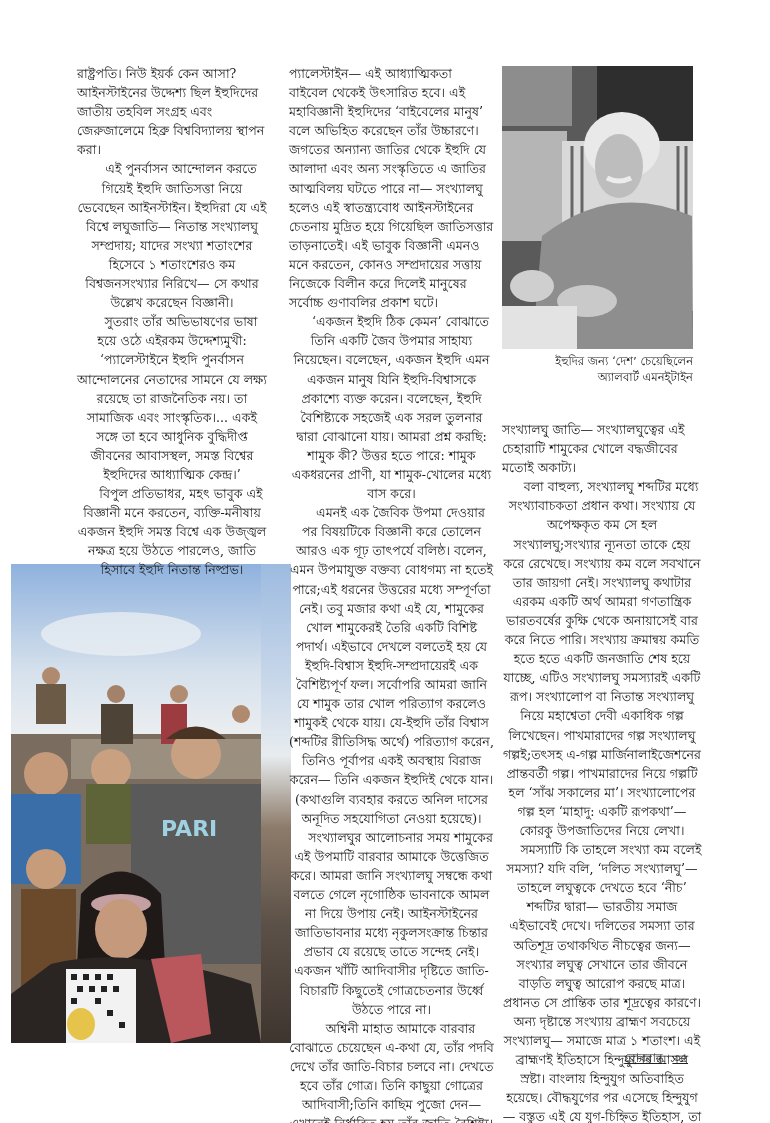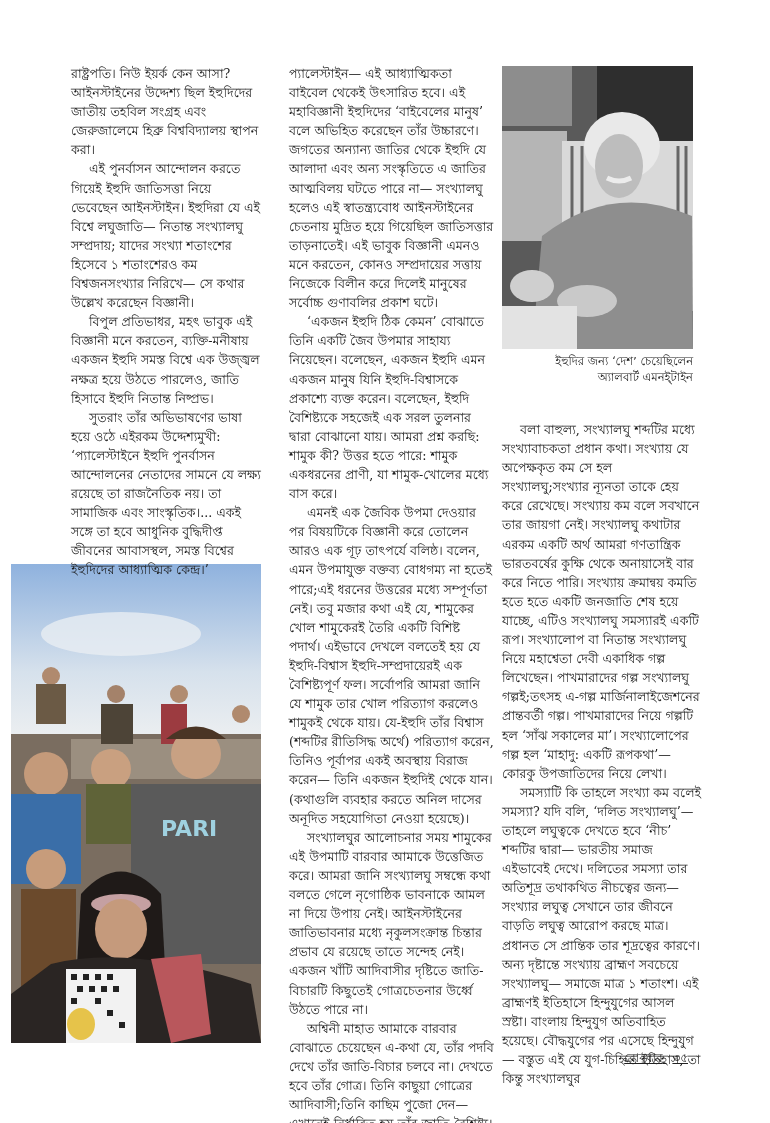--- a/index.html
+++ b/index.html
@@ -1,29 +1,29 @@
 <!DOCTYPE html>
 <html><head>
 <meta charset="utf-8">
 <style>
   html, body { margin: 0; padding: 0; background: #ffffff; }
   body { width: 770px; height: 1123px; position: relative; overflow: hidden;
          font-family: "DejaVu Serif", serif; color: #1a1a1a; }
   .col { position: absolute; font-size: 12.6px; line-height: 19.1px; text-align: left; }
   .col p { margin: 0; }
-  .col p.indent { text-indent: 18px; }
-  #col-left { left: 71px; top: 64px; width: 190px; }
+  .col p.indent { text-indent: 18px; text-align: center; }
+  #col-left { left: 77px; top: 64px; width: 190px; }
   #col-mid { left: 289px; top: 64px; width: 205px; }
   #col-right-top-caption { position: absolute; right: 77px; top: 353px; width: 200px;
         text-align: right; font-size: 11.5px; line-height: 16px; }
   #col-right { left: 502px; top: 420px; width: 200px; }
   .photo { position: absolute; overflow: hidden; }
   #photo-einstein { left: 502px; top: 66px; width: 191px; height: 283px;
     background: linear-gradient(180deg, #3c3c3c 0%, #6d6d6d 30%, #9a9a9a 60%, #7a7a7a 100%); }
-  #photo-crowd { left: 11px; top: 564px; width: 250px; height: 479px;
+  #photo-crowd { left: 11px; top: 564px; width: 280px; height: 479px;
     background: linear-gradient(180deg, #9dbbe0 0%, #c9d8ea 25%, #e7ecef 40%, #8d7b6a 55%, #5c5148 75%, #3e352f 100%); }
   #footer { position: absolute; right: 82px; top: 1049px; font-size: 12px; color: #222; text-decoration: underline; }
 </style>
 </head>
 <body>
 
 <div id="photo-einstein" class="photo">
   <svg width="191" height="283" viewBox="0 0 191 283">
     <rect x="0" y="0" width="191" height="283" fill="#5a5a5a"></rect>
     <rect x="0" y="0" width="70" height="60" fill="#8d8d8d"></rect>
@@ -96,38 +96,39 @@
       <rect x="96" y="446" width="6" height="6"></rect>
         <rect x="108" y="458" width="6" height="6"></rect>
     </g>
     <ellipse cx="70" cy="460" rx="14" ry="16" fill="#e6c34a"></ellipse>
   </svg>
 </div>
 
 <div id="col-left" class="col">
   <p>রাষ্ট্রপতি। নিউ ইয়র্ক কেন আসা? আইনস্টাইনের উদ্দেশ্য ছিল ইহুদিদের জাতীয় তহবিল সংগ্রহ এবং জেরুজালেমে হিব্রু বিশ্ববিদ্যালয় স্থাপন করা।</p>
   <p class="indent">এই পুনর্বাসন আন্দোলন করতে গিয়েই ইহুদি জাতিসত্তা নিয়ে ভেবেছেন আইনস্টাইন। ইহুদিরা যে এই বিশ্বে লঘুজাতি— নিতান্ত সংখ্যালঘু সম্প্রদায়; যাদের সংখ্যা শতাংশের হিসেবে ১ শতাংশেরও কম বিশ্বজনসংখ্যার নিরিখে— সে কথার উল্লেখ করেছেন বিজ্ঞানী।</p>
+  <p class="indent">সুতরাং তাঁর অভিভাষণের ভাষা হয়ে ওঠে এইরকম উদ্দেশ্যমুখী: ‘প্যালেস্টাইনে ইহুদি পুনর্বাসন আন্দোলনের নেতাদের সামনে যে লক্ষ্য রয়েছে তা রাজনৈতিক নয়। তা সামাজিক এবং সাংস্কৃতিক।... একই সঙ্গে তা হবে আধুনিক বুদ্ধিদীপ্ত জীবনের আবাসস্থল, সমস্ত বিশ্বের ইহুদিদের আধ্যাত্মিক কেন্দ্র।’</p>
   <p class="indent">বিপুল প্রতিভাধর, মহৎ ভাবুক এই বিজ্ঞানী মনে করতেন, ব্যক্তি-মনীষায় একজন ইহুদি সমস্ত বিশ্বে এক উজ্জ্বল নক্ষত্র হয়ে উঠতে পারলেও, জাতি হিসাবে ইহুদি নিতান্ত নিষ্প্রভ।</p>
-  <p class="indent">সুতরাং তাঁর অভিভাষণের ভাষা হয়ে ওঠে এইরকম উদ্দেশ্যমুখী: ‘প্যালেস্টাইনে ইহুদি পুনর্বাসন আন্দোলনের নেতাদের সামনে যে লক্ষ্য রয়েছে তা রাজনৈতিক নয়। তা সামাজিক এবং সাংস্কৃতিক।... একই সঙ্গে তা হবে আধুনিক বুদ্ধিদীপ্ত জীবনের আবাসস্থল, সমস্ত বিশ্বের ইহুদিদের আধ্যাত্মিক কেন্দ্র।’</p>
 </div>
 
 <div id="col-mid" class="col">
   <p>প্যালেস্টাইন— এই আধ্যাত্মিকতা বাইবেল থেকেই উৎসারিত হবে। এই মহাবিজ্ঞানী ইহুদিদের ‘বাইবেলের মানুষ’ বলে অভিহিত করেছেন তাঁর উচ্চারণে। জগতের অন্যান্য জাতির থেকে ইহুদি যে আলাদা এবং অন্য সংস্কৃতিতে এ জাতির আত্মবিলয় ঘটতে পারে না— সংখ্যালঘু হলেও এই স্বাতন্ত্র্যবোধ আইনস্টাইনের চেতনায় মুদ্রিত হয়ে গিয়েছিল জাতিসত্তার তাড়নাতেই। এই ভাবুক বিজ্ঞানী এমনও মনে করতেন, কোনও সম্প্রদায়ের সত্তায় নিজেকে বিলীন করে দিলেই মানুষের সর্বোচ্চ গুণাবলির প্রকাশ ঘটে।</p>
   <p class="indent">‘একজন ইহুদি ঠিক কেমন’ বোঝাতে তিনি একটি জৈব উপমার সাহায্য নিয়েছেন। বলেছেন, একজন ইহুদি এমন একজন মানুষ যিনি ইহুদি-বিশ্বাসকে প্রকাশ্যে ব্যক্ত করেন। বলেছেন, ইহুদি বৈশিষ্ট্যকে সহজেই এক সরল তুলনার দ্বারা বোঝানো যায়। আমরা প্রশ্ন করছি: শামুক কী? উত্তর হতে পারে: শামুক একধরনের প্রাণী, যা শামুক-খোলের মধ্যে বাস করে।</p>
   <p class="indent">এমনই এক জৈবিক উপমা দেওয়ার পর বিষয়টিকে বিজ্ঞানী করে তোলেন আরও এক গূঢ় তাৎপর্যে বলিষ্ঠ। বলেন, এমন উপমাযুক্ত বক্তব্য বোধগম্য না হতেই পারে;এই ধরনের উত্তরের মধ্যে সম্পূর্ণতা নেই। তবু মজার কথা এই যে, শামুকের খোল শামুকেরই তৈরি একটি বিশিষ্ট পদার্থ। এইভাবে দেখলে বলতেই হয় যে ইহুদি-বিশ্বাস ইহুদি-সম্প্রদায়েরই এক বৈশিষ্ট্যপূর্ণ ফল। সর্বোপরি আমরা জানি যে শামুক তার খোল পরিত্যাগ করলেও শামুকই থেকে যায়। যে-ইহুদি তাঁর বিশ্বাস (শব্দটির রীতিসিদ্ধ অর্থে) পরিত্যাগ করেন, তিনিও পূর্বাপর একই অবস্থায় বিরাজ করেন— তিনি একজন ইহুদিই থেকে যান। (কথাগুলি ব্যবহার করতে অনিল দাসের অনূদিত সহযোগিতা নেওয়া হয়েছে)।</p>
   <p class="indent">সংখ্যালঘুর আলোচনার সময় শামুকের এই উপমাটি বারবার আমাকে উত্তেজিত করে। আমরা জানি সংখ্যালঘু সম্বন্ধে কথা বলতে গেলে নৃগোষ্ঠিক ভাবনাকে আমল না দিয়ে উপায় নেই। আইনস্টাইনের জাতিভাবনার মধ্যে নৃকুলসংক্রান্ত চিন্তার প্রভাব যে রয়েছে তাতে সন্দেহ নেই। একজন খাঁটি আদিবাসীর দৃষ্টিতে জাতি-বিচারটি কিছুতেই গোত্রচেতনার উর্ধ্বে উঠতে পারে না।</p>
   <p class="indent">অশ্বিনী মাহাত আমাকে বারবার বোঝাতে চেয়েছেন এ-কথা যে, তাঁর পদবি দেখে তাঁর জাতি-বিচার চলবে না। দেখতে হবে তাঁর গোত্র। তিনি কাছুয়া গোত্রের আদিবাসী;তিনি কাছিম পুজো দেন— এখানেই নির্ধারিত হয় তাঁর জাতি-বৈশিষ্ট্য। তিনি আদিবাসীদের মধ্যে বিশেষ একটি</p>
 </div>
 
 <div id="col-right-top-caption">
   <div>ইহুদির জন্য ‘দেশ’ চেয়েছিলেন</div>
   <div>অ্যালবার্ট এমনই্টাইন</div>
 </div>
 
 <div id="col-right" class="col">
+  <p>সংখ্যালঘু জাতি— সংখ্যালঘুত্বের এই চেহারাটি শামুকের খোলে বদ্ধজীবের মতোই অকাট্য।</p>
   <p class="indent">বলা বাহুল্য, সংখ্যালঘু শব্দটির মধ্যে সংখ্যাবাচকতা প্রধান কথা। সংখ্যায় যে অপেক্ষকৃত কম সে হল সংখ্যালঘু;সংখ্যার ন্যূনতা তাকে হেয় করে রেখেছে। সংখ্যায় কম বলে সবখানে তার জায়গা নেই। সংখ্যালঘু কথাটার এরকম একটি অর্থ আমরা গণতান্ত্রিক ভারতবর্ষের কুক্ষি থেকে অনায়াসেই বার করে নিতে পারি। সংখ্যায় ক্রমান্বয় কমতি হতে হতে একটি জনজাতি শেষ হয়ে যাচ্ছে, এটিও সংখ্যালঘু সমস্যারই একটি রূপ। সংখ্যালোপ বা নিতান্ত সংখ্যালঘু নিয়ে মহাশ্বেতা দেবী একাধিক গল্প লিখেছেন। পাখমারাদের গল্প সংখ্যালঘু গল্পই;তৎসহ এ-গল্প মার্জিনালাইজেশনের প্রান্তবর্তী গল্প। পাখমারাদের নিয়ে গল্পটি হল ‘সাঁঝ সকালের মা’। সংখ্যালোপের গল্প হল ‘মাহাদু: একটি রূপকথা’— কোরকু উপজাতিদের নিয়ে লেখা।</p>
   <p class="indent">সমস্যাটি কি তাহলে সংখ্যা কম বলেই সমস্যা? যদি বলি, ‘দলিত সংখ্যালঘু’— তাহলে লঘুত্বকে দেখতে হবে ‘নীচ’ শব্দটির দ্বারা— ভারতীয় সমাজ এইভাবেই দেখে। দলিতের সমস্যা তার অতিশূদ্র তথাকথিত নীচত্বের জন্য— সংখ্যার লঘুত্ব সেখানে তার জীবনে বাড়তি লঘুত্ব আরোপ করছে মাত্র। প্রধানত সে প্রান্তিক তার শূদ্রত্বের কারণে। অন্য দৃষ্টান্তে সংখ্যায় ব্রাহ্মণ সবচেয়ে সংখ্যালঘু— সমাজে মাত্র ১ শতাংশ। এই ব্রাহ্মণই ইতিহাসে হিন্দুযুগের আসল স্রষ্টা। বাংলায় হিন্দুযুগ অতিবাহিত হয়েছে। বৌদ্ধযুগের পর এসেছে হিন্দুযুগ— বস্তুত এই যে যুগ-চিহ্নিত ইতিহাস, তা কিন্তু সংখ্যালঘুর</p>
 </div>
 
 <div id="footer">
   <span>রোববার</span>
   <span style="margin-left:6px;">৩৫</span>
 </div>
 
 </body></html>

